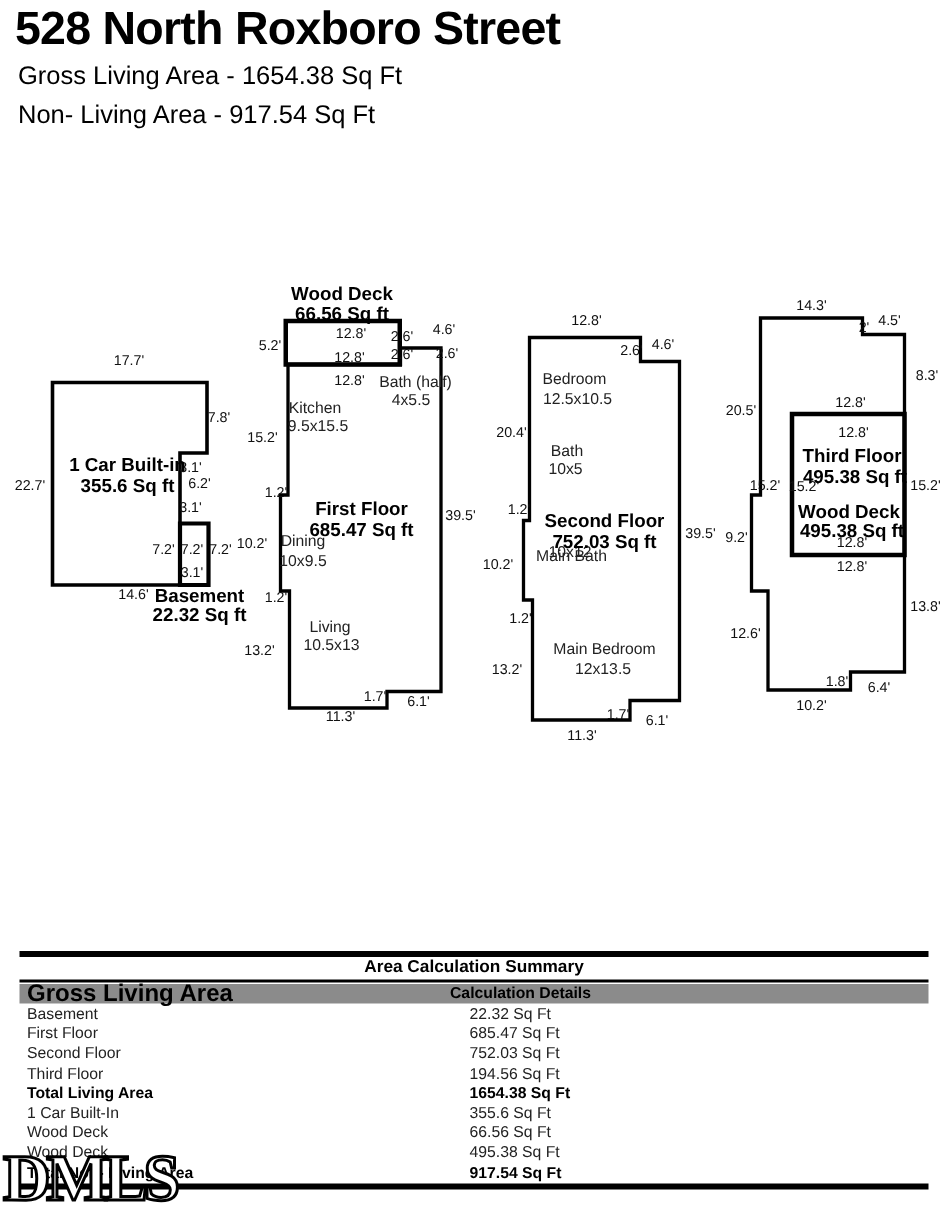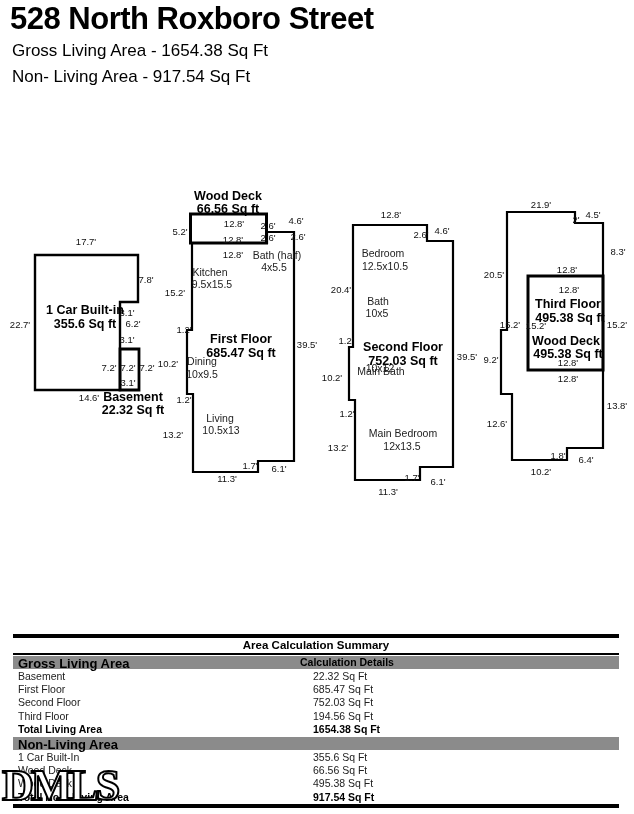--- a/index.html
+++ b/index.html
@@ -11,21 +11,21 @@
   .plansvg{position:absolute;left:0;top:0;}
   .d,.rm,.ar{position:absolute;transform:translate(-50%,-50%);white-space:nowrap;}
   .d{font-size:9.5px;color:#111;}
   .rm{font-size:10.5px;color:#222;}
   .ar{font-size:12.5px;font-weight:bold;color:#000;}
   .summary{position:absolute;left:13px;top:634px;width:606px;
            border-top:4px solid #000;border-bottom:4px solid #000;}
   .sum-title{height:15px;line-height:15px;text-align:center;font-weight:bold;font-size:11.5px;
              border-bottom:2px solid #000;}
   .sum-bar{height:13px;line-height:13px;background:#8b8b8b;position:relative;margin:1px 0;}
-  .sum-bar .name{padding-left:5px;font-weight:bold;font-size:13px;}
+  .sum-bar .name{padding-left:5px;font-weight:bold;font-size:16px;}
   .sum-bar .c2h{position:absolute;left:287px;top:0;font-weight:bold;font-size:10.5px;}
   .sum-row{height:13.2px;line-height:13.2px;position:relative;font-size:10.5px;color:#222;}
   .sum-row .name{padding-left:5px;}
   .sum-row .val{position:absolute;left:300px;top:0;}
   .sum-row.total{font-weight:bold;color:#000;}
   .watermark{position:absolute;left:2px;top:764px;z-index:5;
              font-family:"Liberation Serif",serif;font-weight:bold;font-size:44px;line-height:1;
              color:#fff;-webkit-text-stroke:2px #000;letter-spacing:-3px;}
 </style>
 </head>
@@ -116,21 +116,21 @@
     <span class="rm" style="left:377px;top:313px">10x5</span>
     <span class="rm" style="left:381px;top:371px">Main Bath</span>
     <span class="rm" style="left:380px;top:368px">10x12</span>
     <span class="rm" style="left:403px;top:433px">Main Bedroom</span>
     <span class="rm" style="left:402px;top:446px">12x13.5</span>
     <span class="ar" style="left:403px;top:347px">Second Floor</span>
     <span class="ar" style="left:403px;top:361px">752.03 Sq ft</span>
   </div>
 
   <div>
-    <span class="d" style="left:541px;top:204px">21.9'</span>
+    <span class="d" style="left:541px;top:204px">14.3'</span>
     <span class="d" style="left:576px;top:219px">2'</span>
     <span class="d" style="left:593px;top:214px">4.5'</span>
     <span class="d" style="left:618px;top:251px">8.3'</span>
     <span class="d" style="left:494px;top:274px">20.5'</span>
     <span class="d" style="left:567px;top:269px">12.8'</span>
     <span class="d" style="left:569px;top:289px">12.8'</span>
     <span class="d" style="left:510px;top:324px">15.2'</span>
     <span class="d" style="left:536px;top:325px">15.2'</span>
     <span class="d" style="left:617px;top:324px">15.2'</span>
     <span class="d" style="left:568px;top:362px">12.8'</span>
@@ -166,23 +166,20 @@
       <span class="val">752.03 Sq Ft</span>
     </div>
     <div class="sum-row">
       <span class="name">Third Floor</span>
       <span class="val">194.56 Sq Ft</span>
     </div>
     <div class="sum-row total">
       <span class="name">Total Living Area</span>
       <span class="val">1654.38 Sq Ft</span>
     </div>
-    <div class="sum-bar">
-      <span class="name">Non-Living Area</span>
-    </div>
     <div class="sum-row">
       <span class="name">1 Car Built-In</span>
       <span class="val">355.6 Sq Ft</span>
     </div>
     <div class="sum-row">
       <span class="name">Wood Deck</span>
       <span class="val">66.56 Sq Ft</span>
     </div>
     <div class="sum-row">
       <span class="name">Wood Deck</span>

